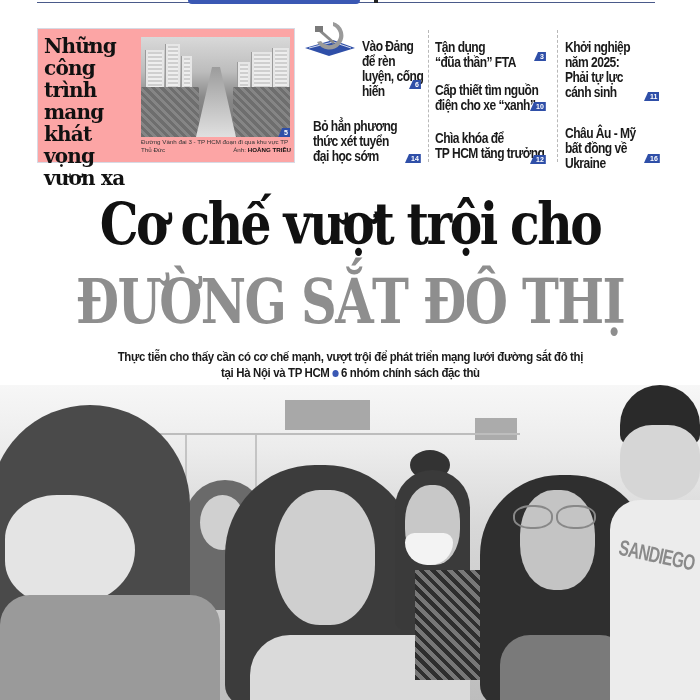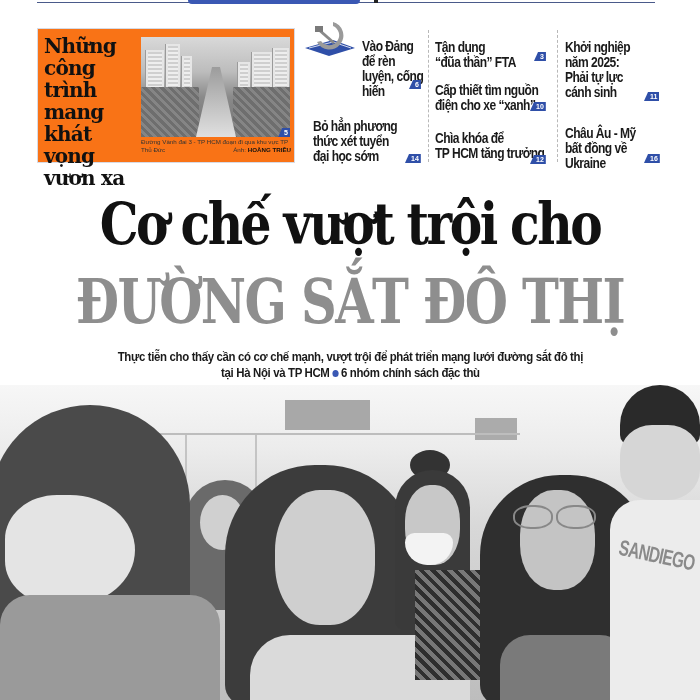--- a/index.html
+++ b/index.html
@@ -9,21 +9,21 @@
     font-family: "Liberation Sans", sans-serif;
   }
   
   .top-rule { position: absolute; left: 37px; top: 2px; width: 618px; height: 1px; background: #4a5a8a; }
   .top-tab  { position: absolute; left: 188px; top: 0; width: 172px; height: 4px; background: #3a58b4; border-radius: 0 0 4px 4px; }
   .top-glyph { position: absolute; left: 374px; top: -3px; width: 4px; height: 6px; background: #222; }
 
   
   .teaser-box {
     position: absolute; left: 37px; top: 28px; width: 258px; height: 135px;
-    background: #f97316; border: 1px solid #d7dae4; box-sizing: border-box;
+    background: #fca5a5; border: 1px solid #d7dae4; box-sizing: border-box;
   }
   .teaser-title {
     position: absolute; left: 6px; top: 6px; width: 100px;
     font-family: "DejaVu Serif", serif; font-weight: bold;
     font-size: 20px; line-height: 22px; color: #111; letter-spacing: -0.8px;
     white-space: pre-line;
   }
   .teaser-photo {
     position: absolute; left: 103px; top: 8px; width: 149px; height: 100px;
     background: linear-gradient(180deg, #d9d9d9 0%, #bcbcbc 35%, #8a8a8a 60%, #6f6f6f 100%);

